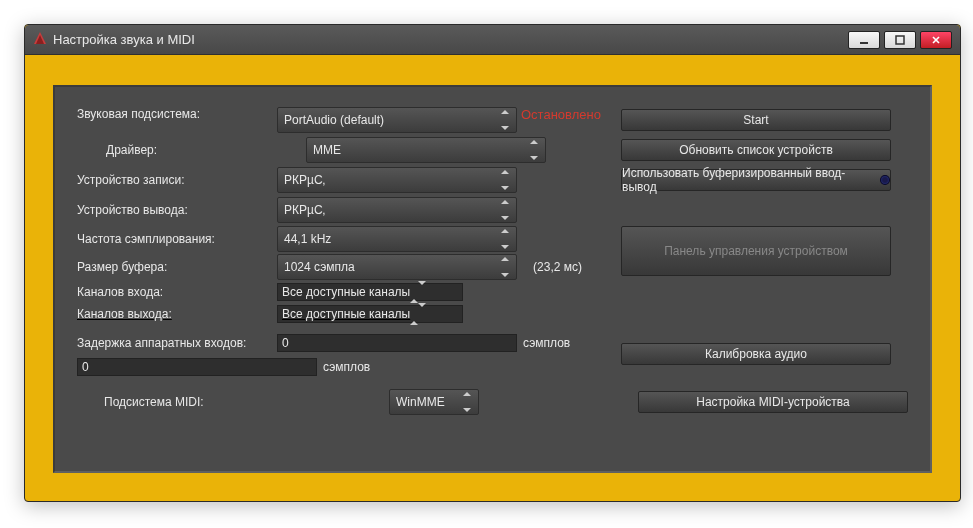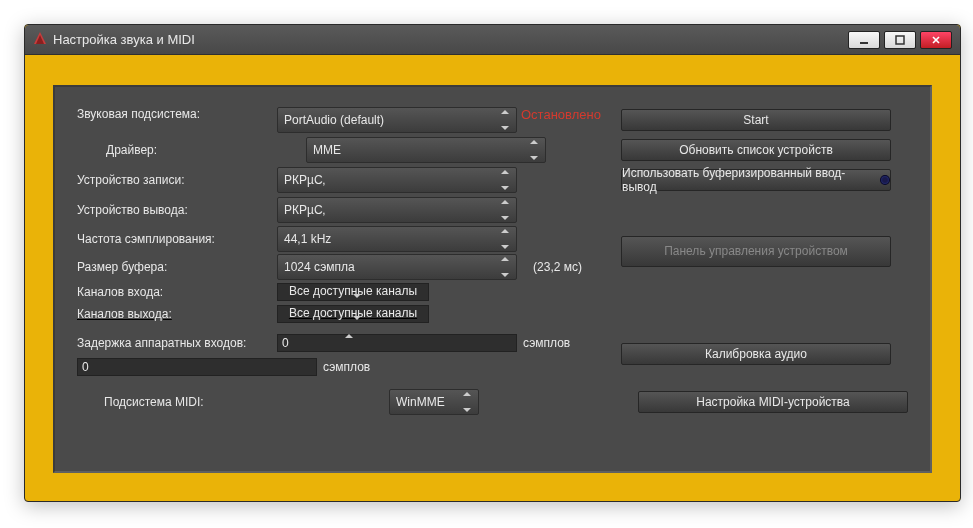--- a/index.html
+++ b/index.html
@@ -42,35 +42,35 @@
     border: 1px solid #2d2d2d; border-radius: 2px; color:#e8e8e8;
     display:flex; align-items:center; padding: 12px 6px; position:relative; cursor:pointer;
   }
   .select .val { flex:1; white-space:nowrap; overflow:hidden; }
   .select .spin { position:absolute; right:3px; top:2px; bottom:2px; width:12px;
     display:flex; flex-direction:column; justify-content:space-between;}
   .spin .tri { width:0;height:0;border-left:4px solid transparent;border-right:4px solid transparent;}
   .spin .up { border-bottom:4px solid #ccc; }
   .spin .dn { border-top:4px solid #ccc; }
   .combo {
-    height: 18px; width: 152px; background: #2e2e2e; border: 1px solid #222;
-    color:#e8e8e8; display:flex; align-items:center; padding: 0 4px; position:relative; cursor:pointer;flex-direction:column;
+    height: 18px; width: 186px; background: #2e2e2e; border: 1px solid #222;
+    color:#e8e8e8; display:flex; align-items:center; padding: 0 4px; position:relative; cursor:pointer;
   }
   .combo .spin { right:2px; }
   .numinput {
     height: 18px; width: 240px; background:#2e2e2e; border:1px solid #222; color:#e8e8e8;
     padding: 0 4px; font-size:12px; outline:none;
   }
   .unit { color:#e8e8e8; margin-left: 6px;}
   .btn {
     height: 22px; width: 270px; background: linear-gradient(#555,#383838);
     border:1px solid #262626; border-radius:2px; color:#e8e8e8; cursor:pointer;
     display:flex; align-items:center; justify-content:center;
   }
-  .btn.tall { height: 31px; }
+  .btn.tall { height: 50px; }
   .btn.disabled { color:#888; cursor:default; }
   .btn.toggle .dot {
     width:10px;height:10px;border-radius:50%;background:#1a1a4a;border:1px solid #0a0a2a;
     margin-left:8px; box-shadow: inset 0 0 2px #3040a0;
   }
   .midi-row { display:flex; align-items:center; height: 30px; margin-top:8px;margin-left:27px;}
   .midi-lbl { color:#e8e8e8; width: 200px;}
   .midi-sel { width: 90px; height:22px; }
   .spacer-sm { height:6px;}
 </style>

